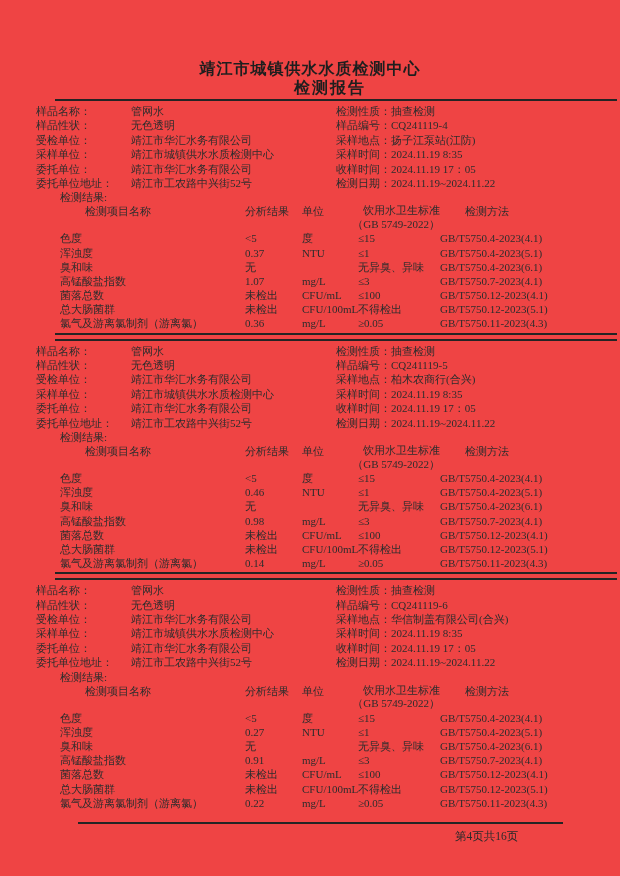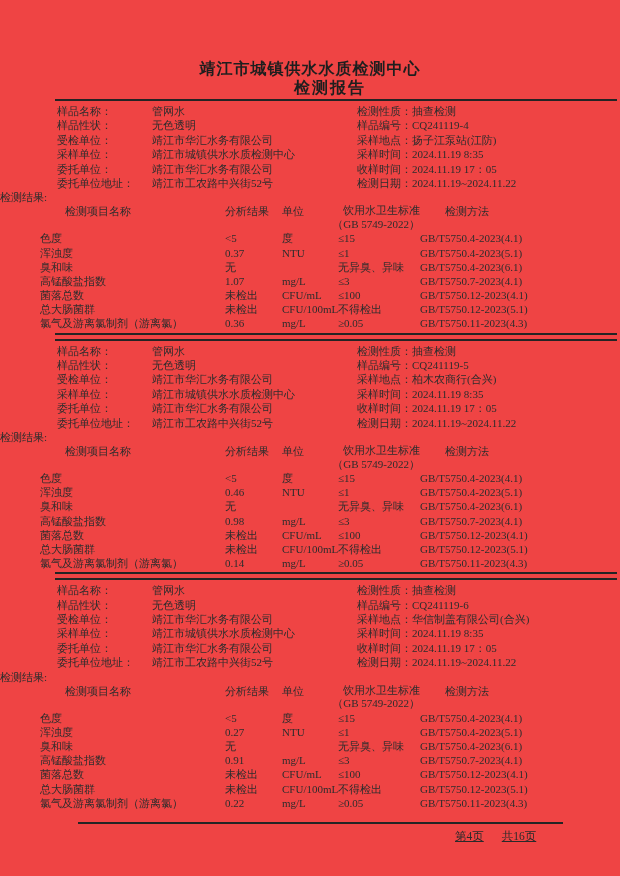--- a/index.html
+++ b/index.html
@@ -8,36 +8,36 @@
     position:relative;width:620px;height:876px;background:#ef4444;
     font-family:"Liberation Serif","DejaVu Serif",serif;color:#2d2d2d;
   }
   .title{padding-top:57px;height:22px;line-height:24px;text-align:center;
     font-size:16px;font-weight:600;letter-spacing:1px;color:#1e1e1e;}
   .subtitle{height:20px;line-height:18px;text-align:center;
     font-size:16px;font-weight:600;letter-spacing:2px;color:#1e1e1e;padding-left:40px;}
   .rule{height:0;border-top:2px solid #242424;margin:0 3px 0 55px;}
   .sep{margin-top:2px;}
   .sep .r2{margin-top:4px;}
-  .info{margin:3px 0 0 57px;display:grid;grid-template-columns:95px 205px 55px auto;
+  .info{margin:3px 0 0 36px;display:grid;grid-template-columns:95px 205px 55px auto;
     font-size:11px;}
   .info span{height:14.4px;line-height:14.4px;white-space:nowrap;overflow:visible;}
-  .rlabel{font-size:11px;height:14px;line-height:14px;}
-  .rtable{margin-left:40px;font-size:11px;}
+  .rlabel{margin-left:60px;font-size:11px;height:14px;line-height:14px;}
+  .rtable{margin-left:60px;font-size:11px;}
   .thead,.tr{display:grid;grid-template-columns:185px 57px 56px 82px auto;}
   .thead{height:27px;}
   .thead .th{line-height:14px;white-space:nowrap;}
   .thead .c1{padding-left:25px;}
   .thead .c5{padding-left:25px;}
   .thead .std{display:flex;flex-direction:column;align-items:flex-end;}
   .thead .std span{line-height:13.5px;white-space:nowrap;}
   .tr{height:14.2px;}
   .tr span{line-height:14.2px;white-space:nowrap;overflow:visible;}
   .footer-rule{height:0;border-top:2px solid #242424;margin:12px 0 0 78px;width:485px;}
-  .footer{margin:5px 0 0 455px;font-size:11.5px;display:flex;gap:18px;color:#2a2a2a;text-decoration:underline;}
+  .footer{margin:5px 0 0 455px;font-size:11.5px;display:flex;color:#2a2a2a;}
 </style>
 </head>
 <body>
 
 <div class="page">
 
   <div class="title">靖江市城镇供水水质检测中心</div>
   <div class="subtitle">检测报告</div>
   <div class="rule"></div>
 

